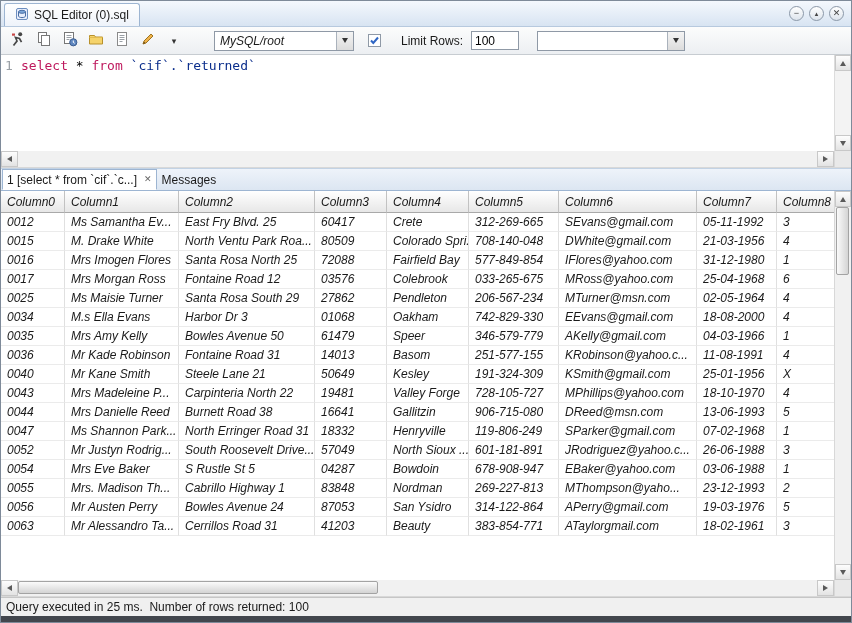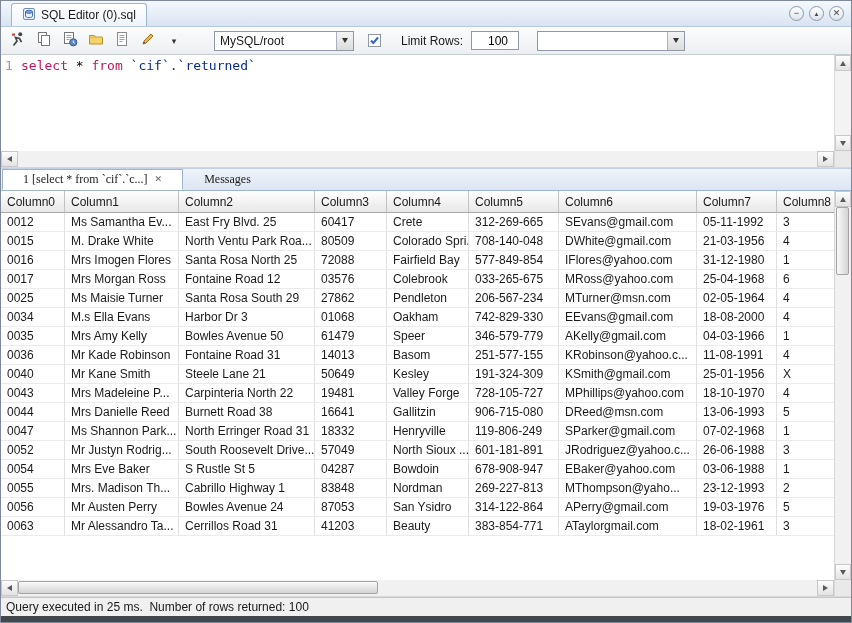--- a/index.html
+++ b/index.html
@@ -1,37 +1,37 @@
 <!DOCTYPE html>
 <html><head>
 <meta charset="utf-8">
 <style>
   html,body{margin:0;padding:0;}
   body{width:852px;height:623px;font-family:"Liberation Sans",sans-serif;font-size:12px;color:#1a1a1a;background:#fff;}
   *{box-sizing:border-box;}
   .app{width:852px;height:623px;border:1px solid #7e8a99;display:flex;flex-direction:column;background:#fff;overflow:hidden;}
 
   
-  .tabbar{height:26px;background:linear-gradient(#f4f8fd,#d8e4f2);border-bottom:1px solid #b7c9de;display:flex;align-items:flex-end;padding-left:10px;position:relative;flex:0 0 26px;}
+  .tabbar{height:26px;background:linear-gradient(#f4f8fd,#d8e4f2);border-bottom:1px solid #b7c9de;display:flex;align-items:flex-end;padding-left:3px;position:relative;flex:0 0 26px;}
   .tab{height:23px;display:flex;align-items:center;gap:5px;padding:0 10px;background:linear-gradient(#ffffff,#eef3fa);border:1px solid #9db5d2;border-bottom:none;border-radius:3px 3px 0 0;}
   .win-controls{position:absolute;right:7px;top:5px;display:flex;gap:5px;}
   .circle-btn{width:15px;height:15px;border-radius:50%;border:1px solid #8b98a8;background:linear-gradient(#ffffff,#dde4ec);display:flex;align-items:center;justify-content:center;font-size:9px;color:#444;line-height:1;cursor:default;}
 
   
   .toolbar{height:28px;background:linear-gradient(#fcfcfc,#eceff2);border-bottom:1px solid #c7ccd1;display:flex;align-items:center;padding:0 5px;gap:2px;flex:0 0 28px;}
   .tb-btn{width:24px;height:22px;display:flex;align-items:center;justify-content:center;border:1px solid transparent;border-radius:2px;}
   .chev{font-size:9px;color:#333;}
-  .combo{height:20px;background:#fff;border:1px solid #8f99a6;display:flex;align-items:stretch;}
+  .combo{height:20px;background:#fff;border:1px solid #8f99a6;display:flex;align-items:stretch;font-style:italic;}
   .combo .val{flex:1;padding:2px 0 0 5px;overflow:hidden;white-space:nowrap;}
   .combo .arrow{width:17px;background:linear-gradient(#f4f4f4,#dcdcdc);border-left:1px solid #aab2bc;display:flex;align-items:center;justify-content:center;font-size:7px;color:#333;}
   .combo.connection{width:140px;margin-left:26px;}
   .combo.schema{width:148px;margin-left:16px;}
   .checkbox-wrap{display:flex;align-items:center;gap:20px;margin-left:12px;}
   .checkbox{width:13px;height:13px;border:1px solid #8f99a6;background:#fff;display:flex;align-items:center;justify-content:center;}
-  .limit-input{width:48px;height:19px;border:1px solid #8f99a6;padding:0 0 0 16px;font:12px "Liberation Sans",sans-serif;margin-left:6px;}
+  .limit-input{width:48px;height:19px;border:1px solid #8f99a6;padding:0 0 0 3px;font:12px "Liberation Sans",sans-serif;margin-left:6px;}
 
   
   .editor{flex:0 0 96px;position:relative;background:#fff;font-family:"DejaVu Sans Mono",monospace;font-size:13px;overflow:hidden;}
   .code-line{display:flex;padding-top:3px;}
   .ln{width:13px;margin-left:4px;color:#9aa0a6;}
   .code{white-space:pre;color:#000;margin-left:3px;}
   .kw{color:#be185d;}
   .ident{color:#0b2e8c;}
   .vscroll{position:absolute;top:0;right:0;width:17px;height:100%;background:#f3f3f3;border-left:1px solid #dcdcdc;display:flex;flex-direction:column;}
   .sb-btn{flex:0 0 16px;background:linear-gradient(#fdfdfd,#e3e3e3);border:1px solid #c8c8c8;display:flex;align-items:center;justify-content:center;}
@@ -42,27 +42,27 @@
   .tri-right{width:0;height:0;border-top:3.5px solid transparent;border-bottom:3.5px solid transparent;border-left:5px solid #5a5a5a;}
   .hscroll{flex:0 0 17px;background:#f1f1f1;border-bottom:1px solid #d8d8d8;display:flex;}
   .hscroll .sb-btn{flex:0 0 17px;}
   .h-track{flex:1;position:relative;}
   .h-thumb{position:absolute;left:0;top:1px;height:13px;background:linear-gradient(#fafafa,#d4d4d4);border:1px solid #a3a3a3;border-radius:2px;}
   .v-thumb{position:absolute;left:1px;width:13px;background:linear-gradient(90deg,#fafafa,#d4d4d4);border:1px solid #a3a3a3;border-radius:2px;}
   .corner{flex:0 0 17px;background:#e9e9e9;border-left:1px solid #d8d8d8;}
 
   
   .results-tabbar{flex:0 0 22px;background:linear-gradient(#eef3fa,#dce6f2);border-top:1px solid #c2d2e4;border-bottom:1px solid #9db5d2;display:flex;align-items:flex-end;padding-left:1px;gap:1px;}
-  .rtab{height:21px;display:flex;align-items:center;gap:7px;padding:0 20px;white-space:nowrap;font-family:Liberation Serif, serif;}
+  .rtab{height:21px;display:flex;align-items:center;gap:7px;padding:0 4px;white-space:nowrap;}
   .rtab.active{background:#fff;border:1px solid #9db5d2;border-bottom:1px solid #fff;}
   .rtab .close{font-size:9px;color:#666;line-height:1;}
 
   
   .grid-wrap{flex:0 0 389px;position:relative;background:#fff;}
-  .grid-scroll{position:absolute;left:0;top:0;right:17px;bottom:0;overflow:hidden;}
+  .grid-scroll{position:absolute;left:0;top:0;right:17px;bottom:0;overflow:hidden;font-style:italic;}
   table{border-collapse:separate;border-spacing:0;table-layout:fixed;width:838px;}
   th{height:22px;background:linear-gradient(#ffffff,#e7e7e7);border-right:1px solid #c2c2c2;border-bottom:1px solid #a9a9a9;font-weight:normal;text-align:left;padding-left:6px;white-space:nowrap;overflow:hidden;font-size:12px;}
   td{height:19px;border-right:1px solid #e0e0e0;border-bottom:1px solid #ebebeb;padding:0 0 0 6px;white-space:nowrap;overflow:hidden;font-size:12px;}
   .grid-vscroll{position:absolute;right:0;top:0;width:17px;height:100%;background:#f1f1f1;border-left:1px solid #d8d8d8;display:flex;flex-direction:column;}
 
   
   .statusbar{flex:0 0 19px;background:#f0f0f0;border-top:1px solid #c6c6c6;display:flex;align-items:center;padding-left:5px;}
   .statusbar span{white-space:pre;}
   .bottom-strip{flex:0 0 7px;background:#42464d;}
 </style>

